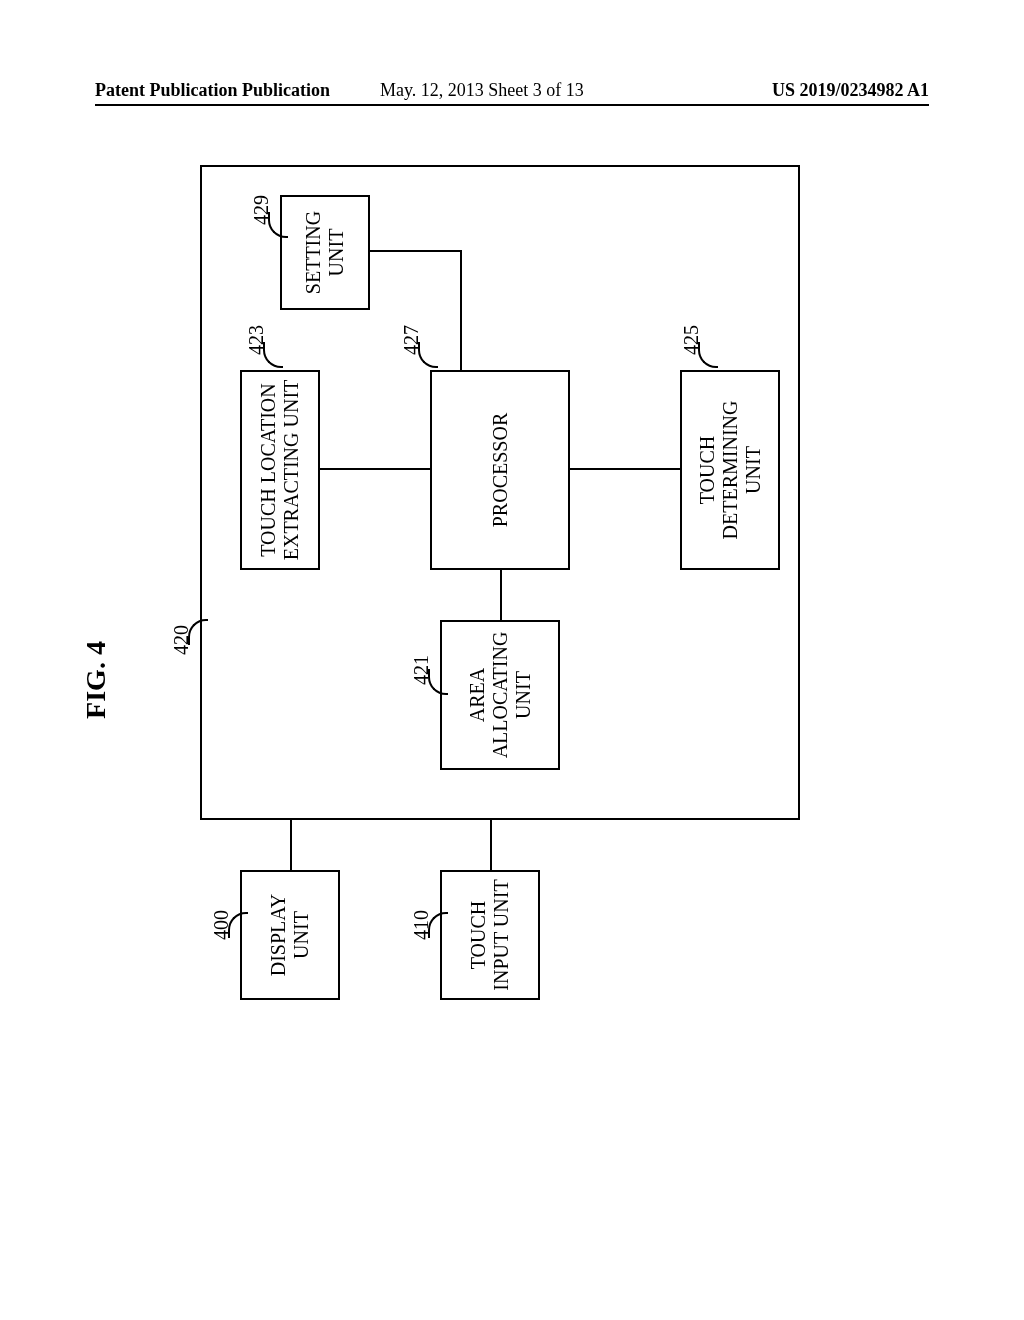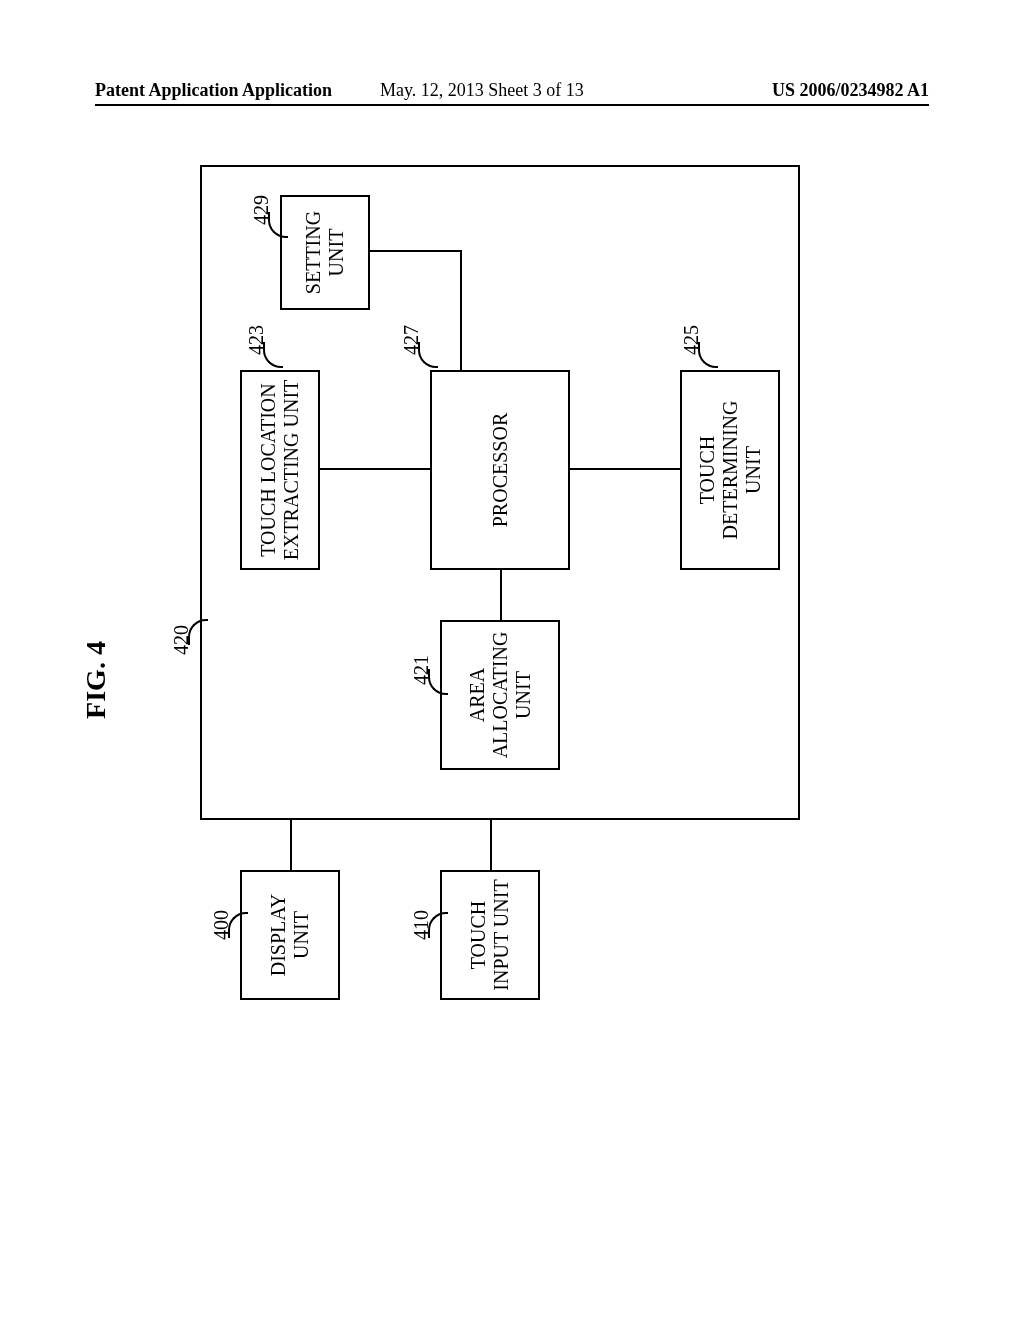--- a/index.html
+++ b/index.html
@@ -127,23 +127,23 @@
   }
   .hline { height: 2px; }
   .vline { width: 2px; }
 </style>
 </head>
 <body>
 
 <div class="page">
 
   <div class="header">
-    <span class="hdr-left">Patent Application Application</span>
+    <span class="hdr-left">Patent Publication Publication</span>
     <span class="hdr-center">May. 12, 2013  Sheet 3 of 13</span>
-    <span class="hdr-right">US 2006/0234982 A1</span>
+    <span class="hdr-right">US 2019/0234982 A1</span>
     <div class="header-line"></div>
   </div>
 
   <div class="figure">
 
     <div class="fig-title">FIG. 4</div>
 
     <div class="box main-box"></div>
 
     <div class="box display-unit">

